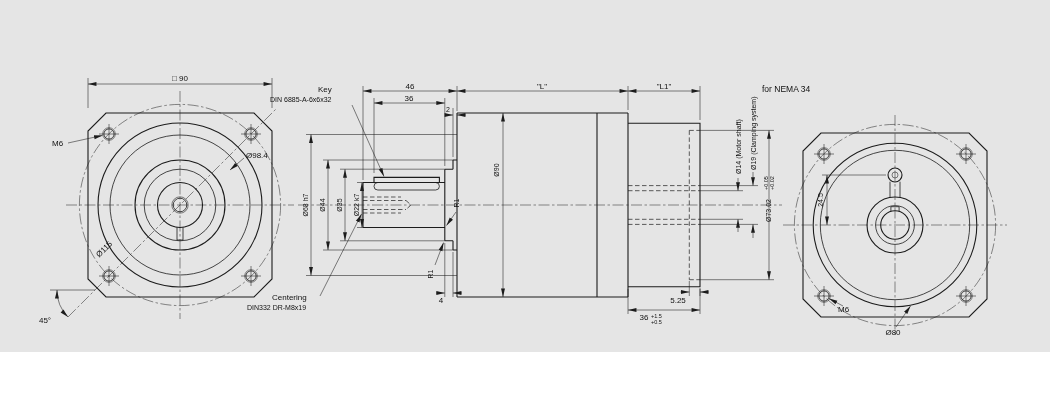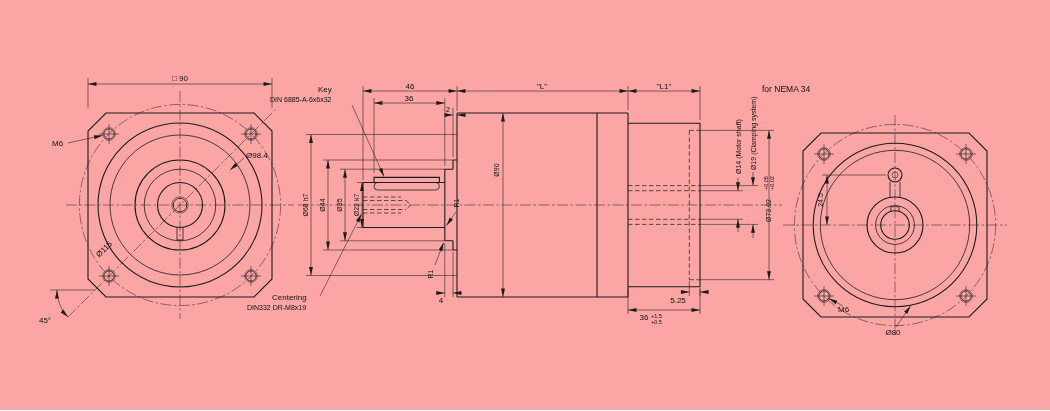--- a/index.html
+++ b/index.html
@@ -1,16 +1,16 @@
 <!DOCTYPE html>
 <html><head>
 <meta charset="utf-8">
 <style>
   html,body{margin:0;padding:0;background:#fff;}
-  .stage{position:relative;width:1050px;height:410px;background:#fca5a5;overflow:hidden;}
+  .stage{position:relative;width:1050px;height:352px;background:#e5e5e5;overflow:hidden;}
   svg{display:block;}
   .obj{stroke:#1c1c1c;stroke-width:1.1;fill:none;stroke-linejoin:miter;stroke-linecap:butt;}
   .mid{stroke:#1c1c1c;stroke-width:0.8;fill:none;}
   .thin{stroke:#1c1c1c;stroke-width:0.55;fill:none;}
   .dim{stroke:#1c1c1c;stroke-width:0.55;fill:none;}
   .cl{stroke:#1c1c1c;stroke-width:0.5;fill:none;stroke-dasharray:11 2.5 2.5 2.5;}
   .hid{stroke:#1c1c1c;stroke-width:0.7;fill:none;stroke-dasharray:4.5 2.5;}
   text{font-family:"Liberation Sans","DejaVu Sans",sans-serif;font-size:8px;fill:#111;}
   .t7{font-size:7px;}
   .t55{font-size:5.5px;}

